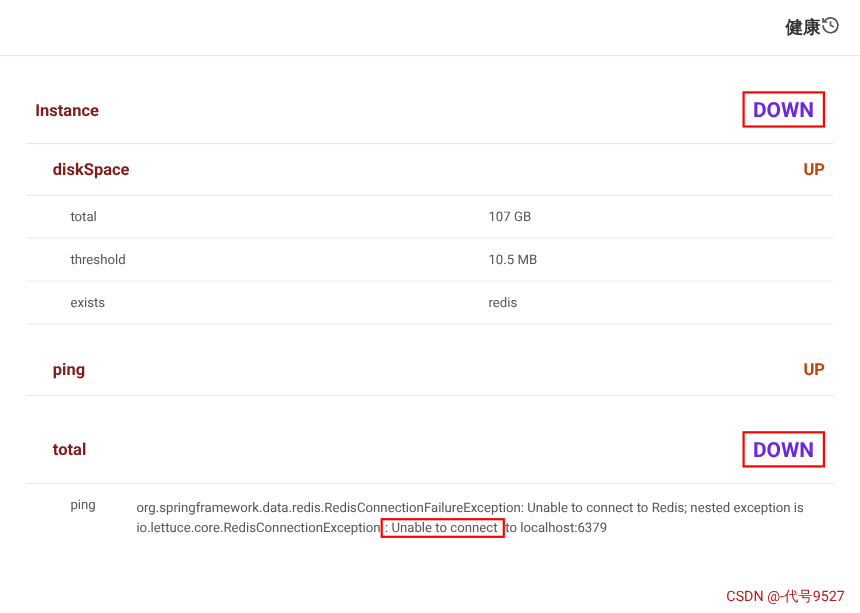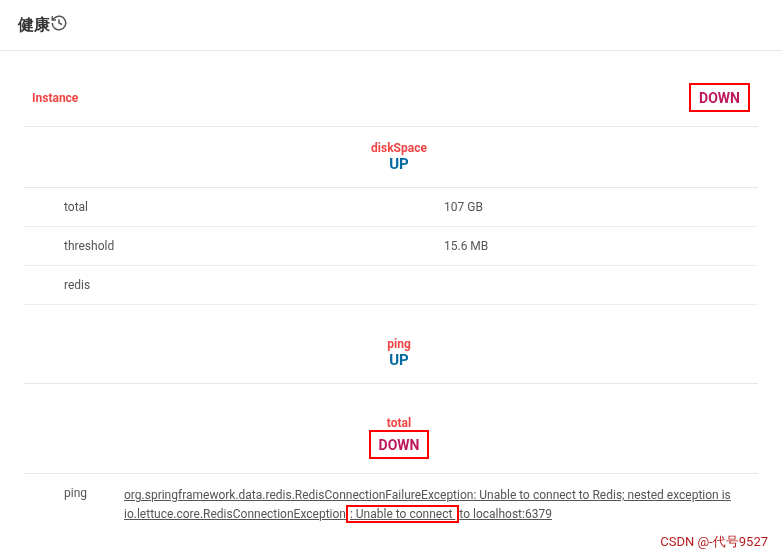--- a/index.html
+++ b/index.html
@@ -6,21 +6,21 @@
     body {
       font-family: -apple-system, BlinkMacSystemFont, "Segoe UI", Roboto, "Helvetica Neue", Arial, sans-serif;
       background: #fff;
       width: 782px;
       height: 557px;
       color: #333;
       position: relative;
     }
     .header {
       display: flex;
-      justify-content: flex-start;
+      justify-content: flex-end;
       align-items: center;
       padding: 14px 18px 14px 18px;
       border-bottom: 1px solid #e8e8e8;
     }
     .header-title {
       font-size: 16px;
       font-weight: 700;
       color: #333;
     }
     .history-icon {
@@ -31,34 +31,34 @@
     .content {
       padding: 18px 24px 0 24px;
     }
     .section-head {
       display: flex;
       justify-content: space-between;
       align-items: center;
       padding: 14px 8px 14px 8px;
       border-bottom: 1px solid #e8e8e8;
     }
-    .section-head.indent-1 { padding-left: 24px; flex-direction: column; }
+    .section-head.indent-1 { padding-left: 24px; }
     .section-title {
-      font-size: 12px;
+      font-size: 15px;
       font-weight: 700;
-      color: #ef4444;
+      color: #7f1d1d;
     }
     .status-up {
-      color: #0369a1;
+      color: #c2410c;
       font-size: 15px;
       font-weight: 700;
     }
     .status-down {
-      color: #be185d;
-      font-size: 14px;
+      color: #6d28d9;
+      font-size: 19px;
       font-weight: 700;
     }
     .boxed-red {
       border: 2.5px solid #ff0000;
       padding: 3px 8px;
       display: inline-block;
     }
     .kv-row {
       display: flex;
       padding: 12px 8px 12px 40px;
@@ -68,21 +68,20 @@
     }
     .kv-row.err { align-items: flex-start; border-bottom: none; padding-left: 40px; }
     .kv-key { width: 380px; flex-shrink: 0; }
     .kv-key-err { width: 60px; flex-shrink: 0; }
     .kv-val { flex: 1; }
     .err-text {
       flex: 1;
       line-height: 1.6;
       word-break: break-word;
       position: relative;
-      text-decoration: underline;
     }
     .inline-box {
       border: 2.5px solid #ff0000;
       padding: 0 2px;
     }
     .spacer { height: 18px; }
     .watermark {
       position: absolute;
       right: 14px;
       bottom: 6px;
@@ -118,23 +117,24 @@
     <div class="section-title">diskSpace</div>
     <span class="status-up">UP</span>
   </div>
 
   <div class="kv-row">
     <div class="kv-key">total</div>
     <div class="kv-val">107 GB</div>
   </div>
   <div class="kv-row">
     <div class="kv-key">threshold</div>
-    <div class="kv-val">15.6 MB</div>
+    <div class="kv-val">10.5 MB</div>
   </div>
   <div class="kv-row">
+    <div class="kv-key">exists</div>
     <div class="kv-val">redis</div>
   </div>
 
   <div class="spacer"></div>
 
   <div class="section-head indent-1">
     <div class="section-title">ping</div>
     <span class="status-up">UP</span>
   </div>
 

